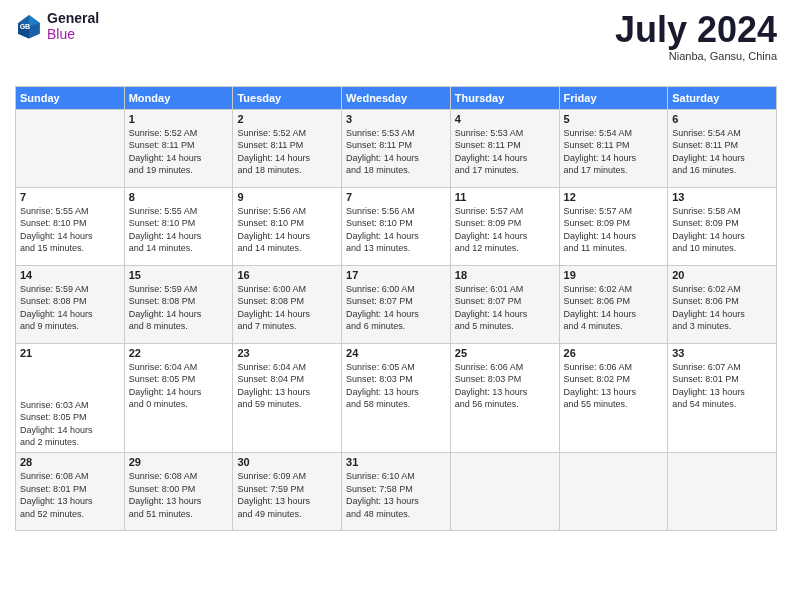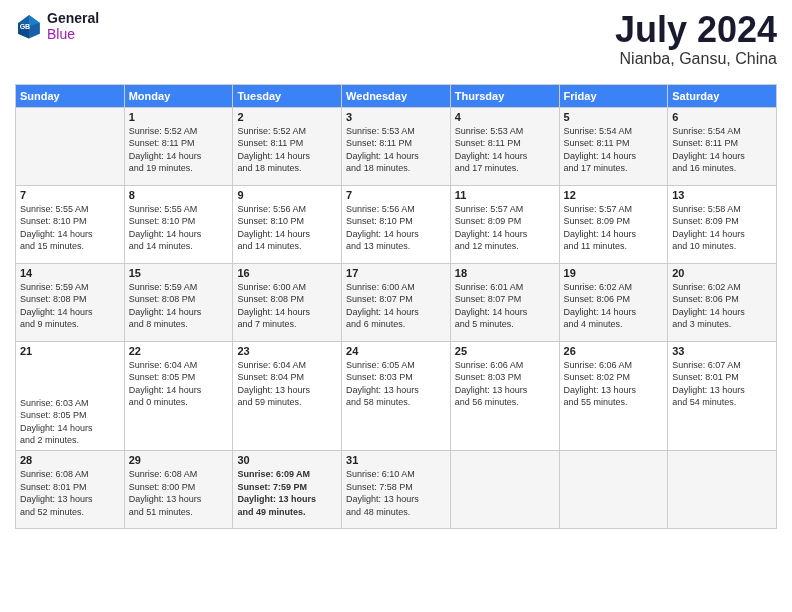--- a/index.html
+++ b/index.html
@@ -12,42 +12,42 @@
     }
     .page {
       width: 792px;
       height: 612px;
       padding: 10px 15px 10px 15px;
     }
     .header {
       display: flex;
       justify-content: space-between;
       align-items: flex-start;
-      margin-bottom: 16px;
+      margin-bottom: 24px;
     }
     .logo {
       display: flex;
       align-items: center;
       gap: 4px;
     }
     .logo-icon {
       width: 28px;
       height: 28px;
     }
     .title-block {
       text-align: right;
     }
     .month-title {
       font-size: 36px;
       font-weight: bold;
       color: #1a1a2e;
       line-height: 1.1;
     }
     .subtitle {
-      font-size: 16px;
+      font-size: 11px;
       color: #333;
     }
     table {
       width: 100%;
       border-collapse: collapse;
       table-layout: fixed;
     }
     thead th {
       background-color: #3b82f6;
       color: #fff;
@@ -327,21 +327,21 @@
           </td>
           <td>
             <span class="day-number">29</span>
             <div class="day-info" style="white-space: pre-line;">Sunrise: 6:08 AM
 Sunset: 8:00 PM
 Daylight: 13 hours
 and 51 minutes.</div>
           </td>
           <td>
             <span class="day-number">30</span>
-            <div class="day-info" style="white-space: pre-line; font-weight: bold;">Sunrise: 6:09 AM
+            <div class="day-info" style="white-space: pre-line;">Sunrise: 6:09 AM
 Sunset: 7:59 PM
 Daylight: 13 hours
 and 49 minutes.</div>
           </td>
           <td>
             <span class="day-number">31</span>
             <div class="day-info" style="white-space: pre-line;">Sunrise: 6:10 AM
 Sunset: 7:58 PM
 Daylight: 13 hours
 and 48 minutes.</div>

